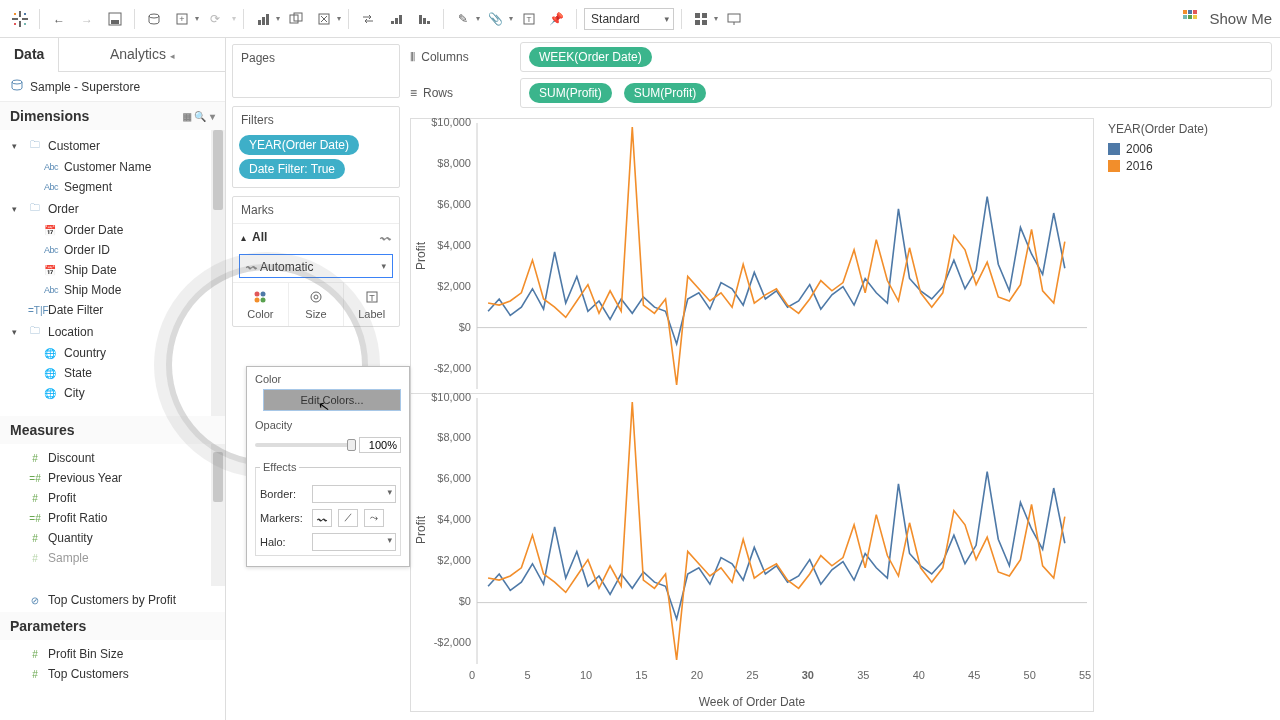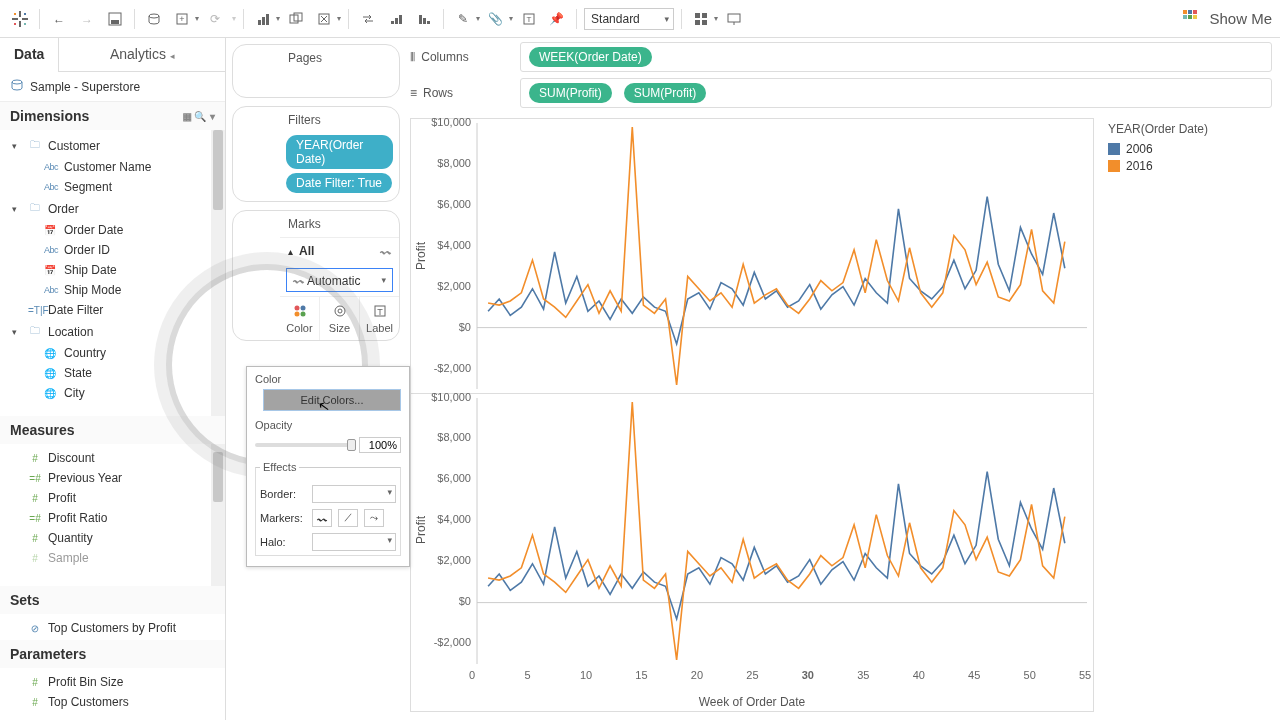--- a/index.html
+++ b/index.html
@@ -37,21 +37,21 @@
 .dp-ico { width: 14px; text-align: center; font-size: 10px; color: #5b8bb5; }
 .dp-ico.abc { color:#5b8bb5; font-size:9px; letter-spacing:-0.5px; }
 .dp-ico.num { color:#6aa84f; }
 .dp-ico.date { color:#5b8bb5; }
 .dp-ico.geo { color:#5b8bb5; }
 .dp-ico.calc { color:#5b8bb5; }
 .scroll-track { position:absolute; right:0; top:0; bottom:0; width:14px; background:#f0f0f0; }
 .scroll-thumb { position:absolute; left:2px; right:2px; background:#c8c8c8; border-radius:2px; }
 
 
-.card { background: #fff; border: 1px solid #ddd; border-radius: 14px; width: 168px; padding-left: 47px; }
+.card { background: #fff; border: 1px solid #ddd; border-radius: 2px; width: 168px; }
 .card-title { padding: 6px 8px; font-size: 12px; color: #555; }
 .pill { display: inline-flex; align-items: center; background: #3eafc8; color: #fff; padding: 3px 10px; border-radius: 11px; font-size: 12px; margin: 2px 4px; }
 .pill.green { background: #3bb58c; }
 .marks-hdr { display:flex; align-items:center; padding:5px 8px; gap:6px; border-top:1px solid #eee; }
 .marks-dd { margin:4px 6px; border:1px solid #3b82f6; padding:3px 6px; display:flex; align-items:center; justify-content:space-between; }
 .marks-cells { display:flex; border-top:1px solid #eee; }
 .marks-cell { flex:1; display:flex; flex-direction:column; align-items:center; padding:6px 0; gap:3px; cursor:pointer; border-right:1px solid #eee; }
 .marks-cell:last-child { border-right:none; }
 .marks-cell .mi { font-size:14px; height:16px; display:flex; align-items:center; }
 .marks-cell .ml { font-size:11px; color:#555; }
@@ -346,23 +346,20 @@
         </div>
       <div class="dp-item">
           <span class="dp-ico num">#</span>
           <span>Quantity</span>
         </div>
       <div class="dp-item" style="opacity:.5">
           <span class="dp-ico num">#</span>
           <span>Sample</span>
         </div>
     </div>
-    <div class="dp-section">
-        <span>Sets</span>
-      </div>
     <div class="dp-tree" style="height:26px">
       <div class="dp-item">
           <span class="dp-ico">⊘</span>
           <span>Top Customers by Profit</span>
         </div>
     </div>
     <div class="dp-section">
         <span>Parameters</span>
       </div>
     <div class="dp-tree" style="height:50px">

